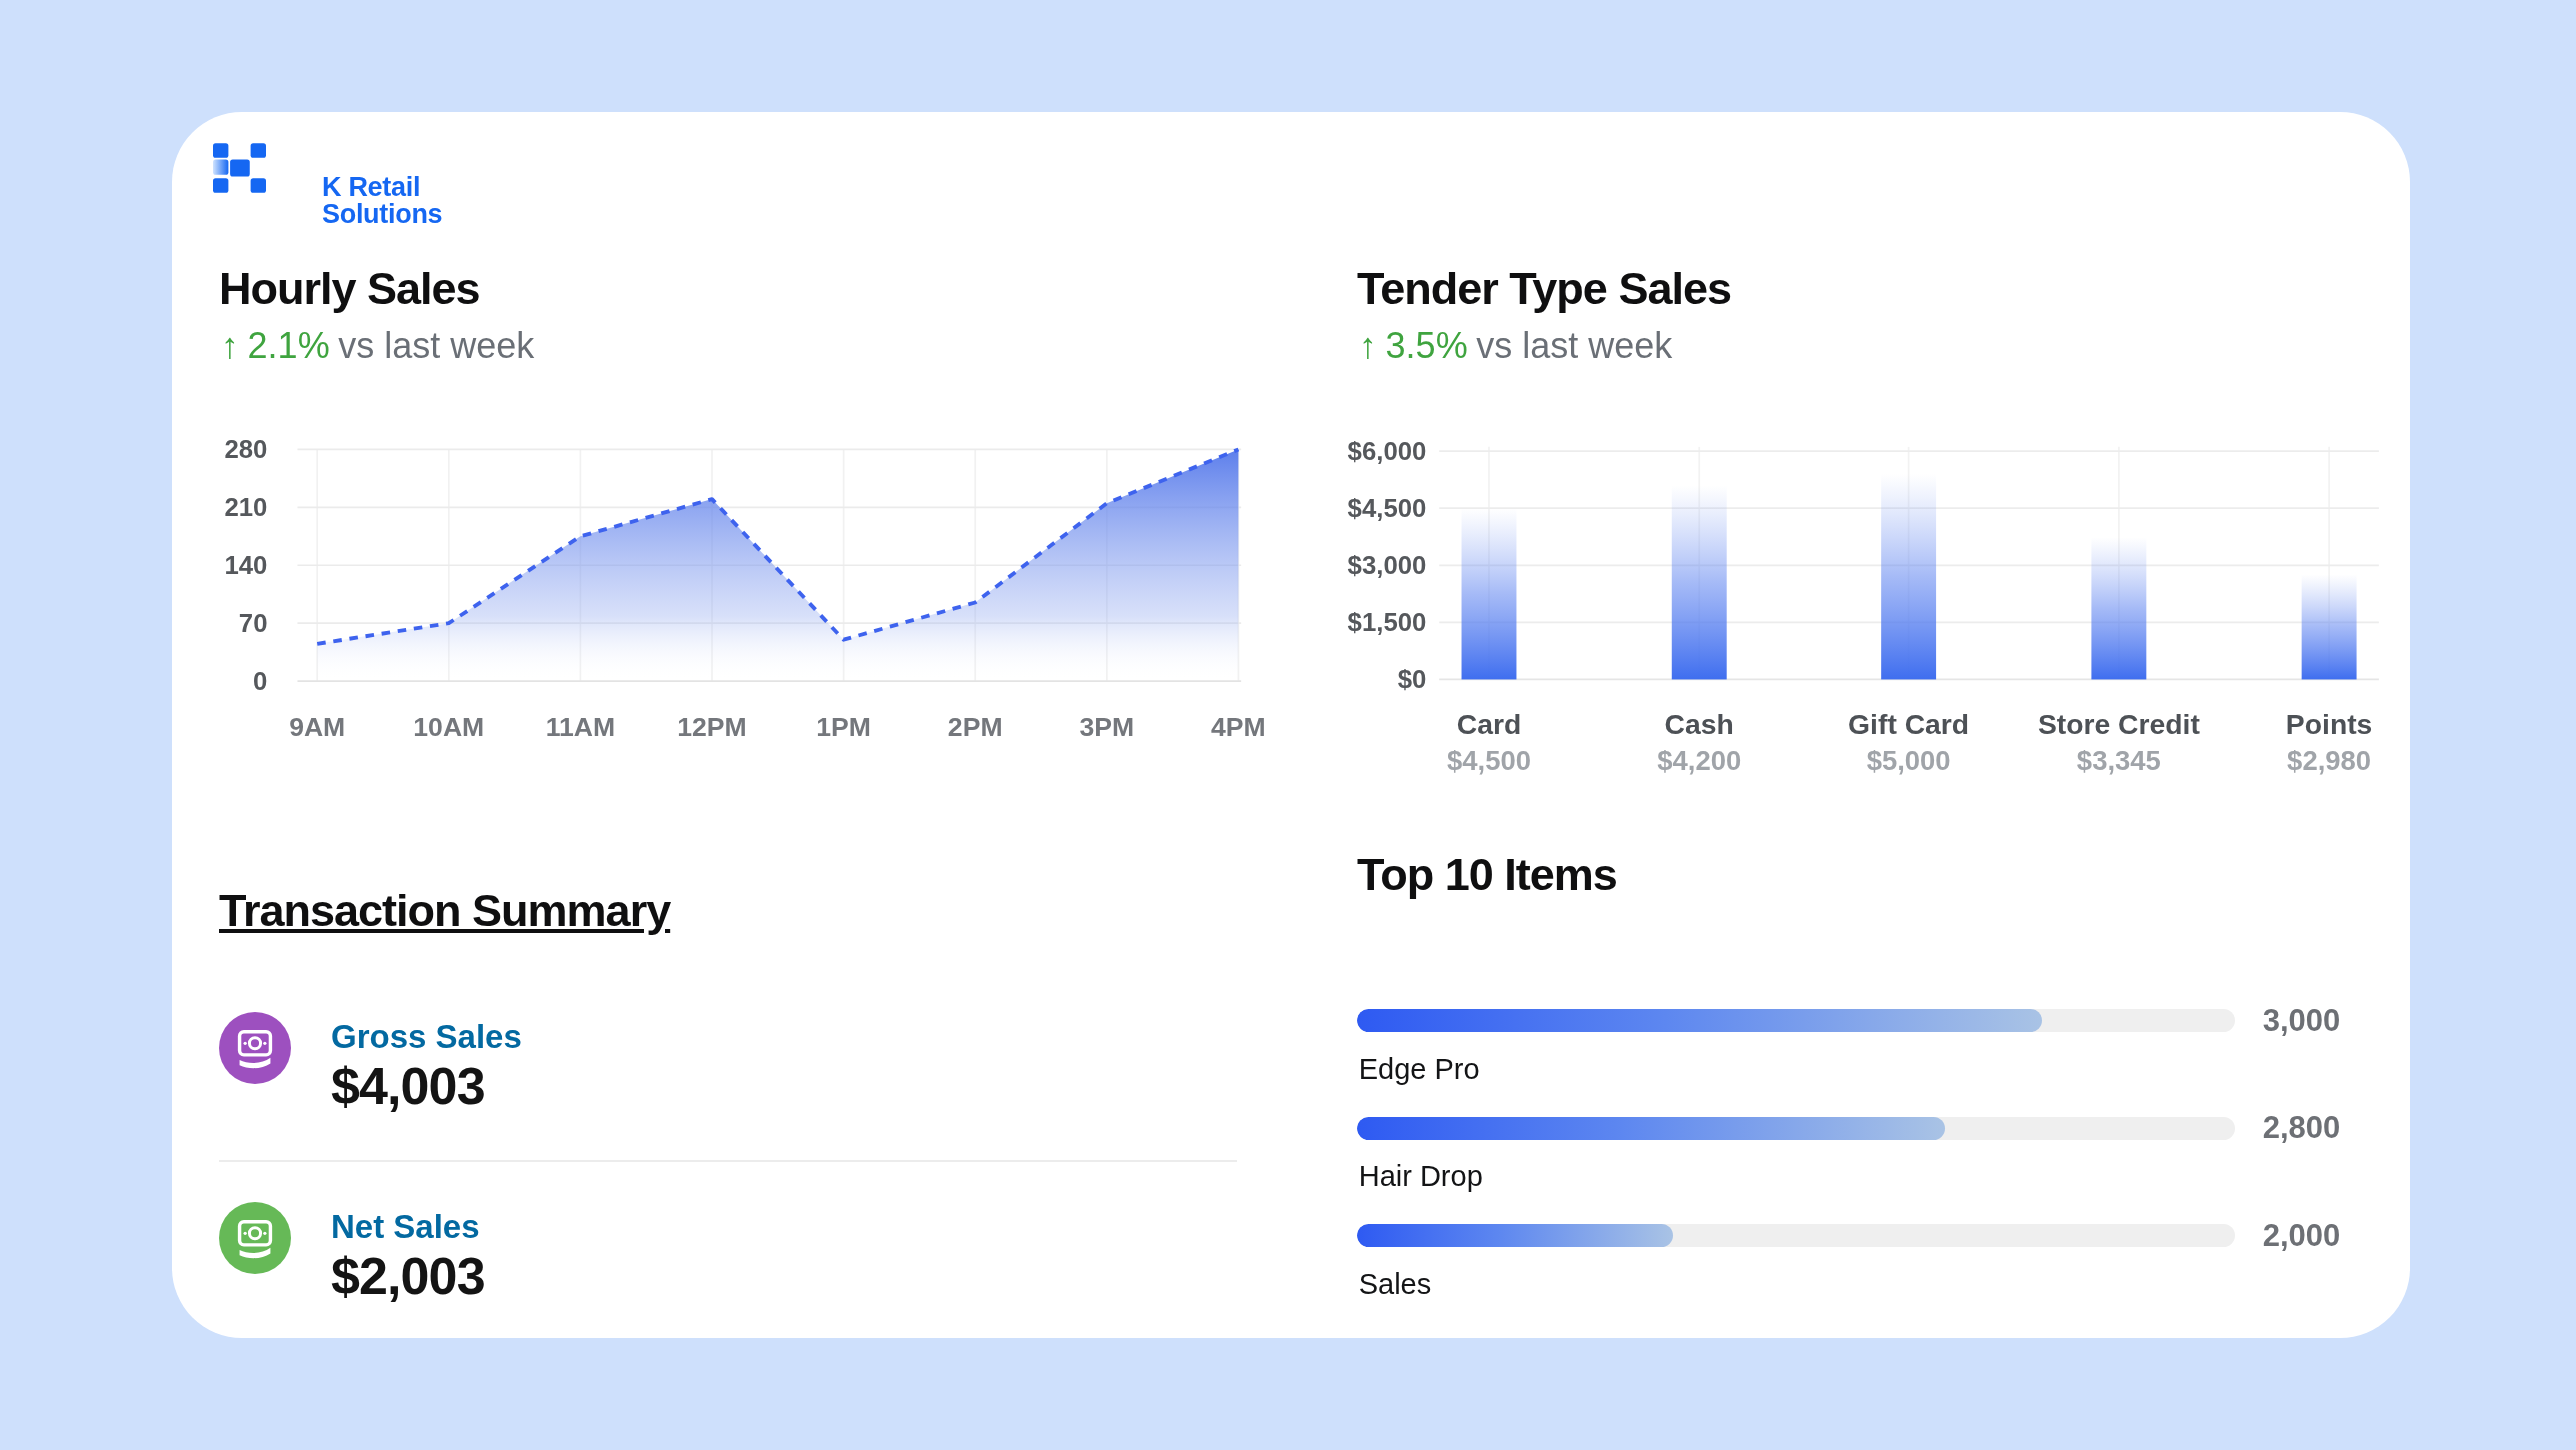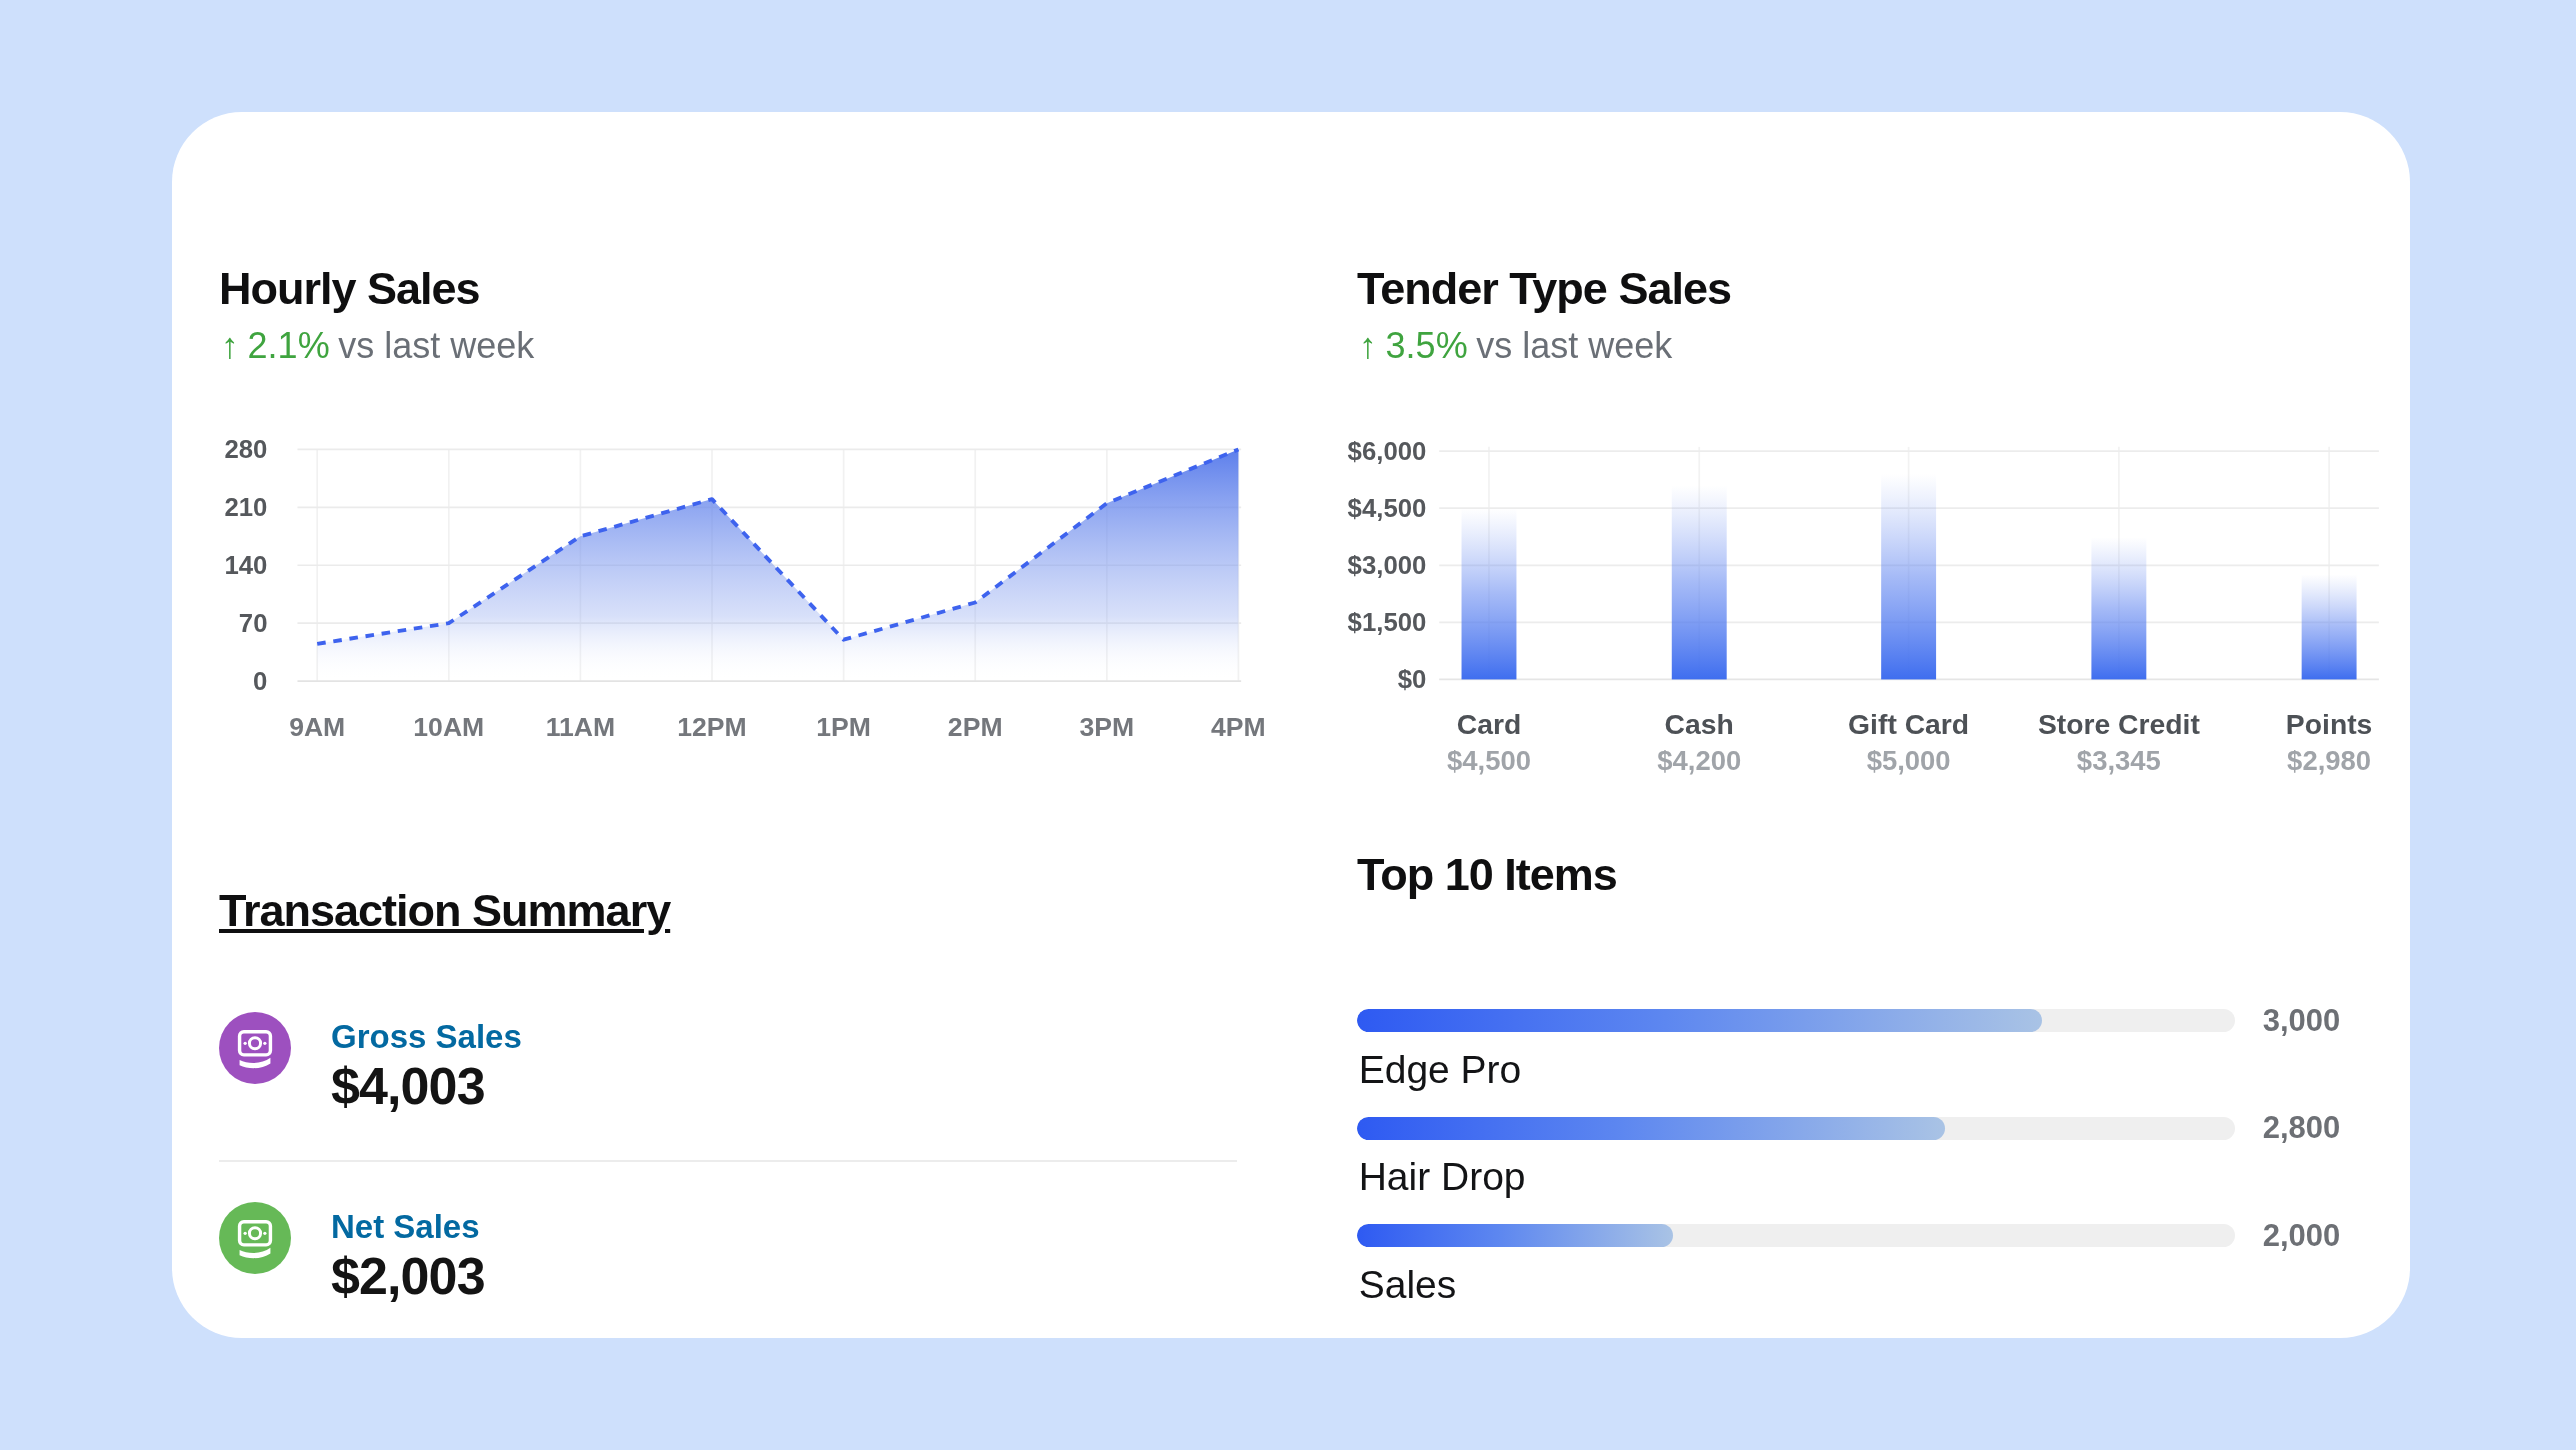--- a/index.html
+++ b/index.html
@@ -41,30 +41,50 @@
   
   .sum-icon{position:absolute;width:72px;height:72px;}
   .sum-label{position:absolute;color:#0369a1;font-size:33px;font-weight:600;line-height:34px;}
   .sum-value{position:absolute;color:#141414;font-size:52px;font-weight:800;letter-spacing:-0.9px;line-height:53px;}
   .divider{position:absolute;left:47px;width:1018px;height:1.7px;background:#ececec;}
   
   .top-rows{position:absolute;left:1185px;top:0;width:1053px;height:100%;}
   .track{position:absolute;left:0;width:878px;height:23px;border-radius:12px;background:#efefef;overflow:hidden;}
   .fill{position:absolute;left:0;top:0;height:100%;border-radius:12px;
         background:linear-gradient(90deg,#2e5af2 0%,#5d87f0 45%,#a9c3e5 100%);}
-  .item-label{position:absolute;left:1.7px;color:#131416;font-size:39px;font-weight:400;line-height:31px;}
+  .item-label{position:absolute;left:1.7px;color:#131416;font-size:29px;font-weight:400;line-height:31px;}
   .item-value{position:absolute;left:876px;width:137px;text-align:center;color:#6d7075;
               font-size:31px;font-weight:700;line-height:34px;}
 </style>
 </head>
 <body>
 
 <div class="page">
   <div class="card">
 
+    <div class="abs" style="left:41px;top:31px;width:361px;height:60px;">
+      <svg width="53" height="50" viewBox="0 0 62 58">
+        <defs>
+          <linearGradient id="kg" x1="0" y1="0" x2="1" y2="0">
+            <stop offset="0" stop-color="#cfe3ff"></stop>
+              <stop offset="1" stop-color="#1567f2"></stop>
+          </linearGradient>
+        </defs>
+        <rect x="0" y="0" width="18" height="17" rx="3" fill="#1567f2"></rect>
+        <rect x="44" y="0" width="18" height="17" rx="3" fill="#1567f2"></rect>
+        <rect x="0" y="19" width="18" height="18" rx="3" fill="url(#kg)"></rect>
+        <rect x="20" y="19" width="23" height="20" rx="3" fill="#1567f2"></rect>
+        <rect x="0" y="41" width="18" height="17" rx="3" fill="#1567f2"></rect>
+        <rect x="44" y="41" width="18" height="17" rx="3" fill="#1567f2"></rect>
+      </svg>
+      <div class="logo-text">
+        <span>K Retail</span>
+        <span>Solutions</span>
+      </div>
+    </div>
 
     <div class="sec-title" style="left:47px;top:153px;">Hourly Sales</div>
     <div class="delta" style="left:49px;top:215px;">
       <span class="arrow">↑</span>
       <span class="pct">2.1%</span>
       <span class="suffix">vs last week</span>
     </div>
     <svg id="hourly-chart" class="abs" style="left:21.5px;top:322px;" width="1082" height="326" viewBox="0 0 1260 380">
         <defs>
           <linearGradient id="areaGrad" x1="0" y1="0" x2="0" y2="1">

